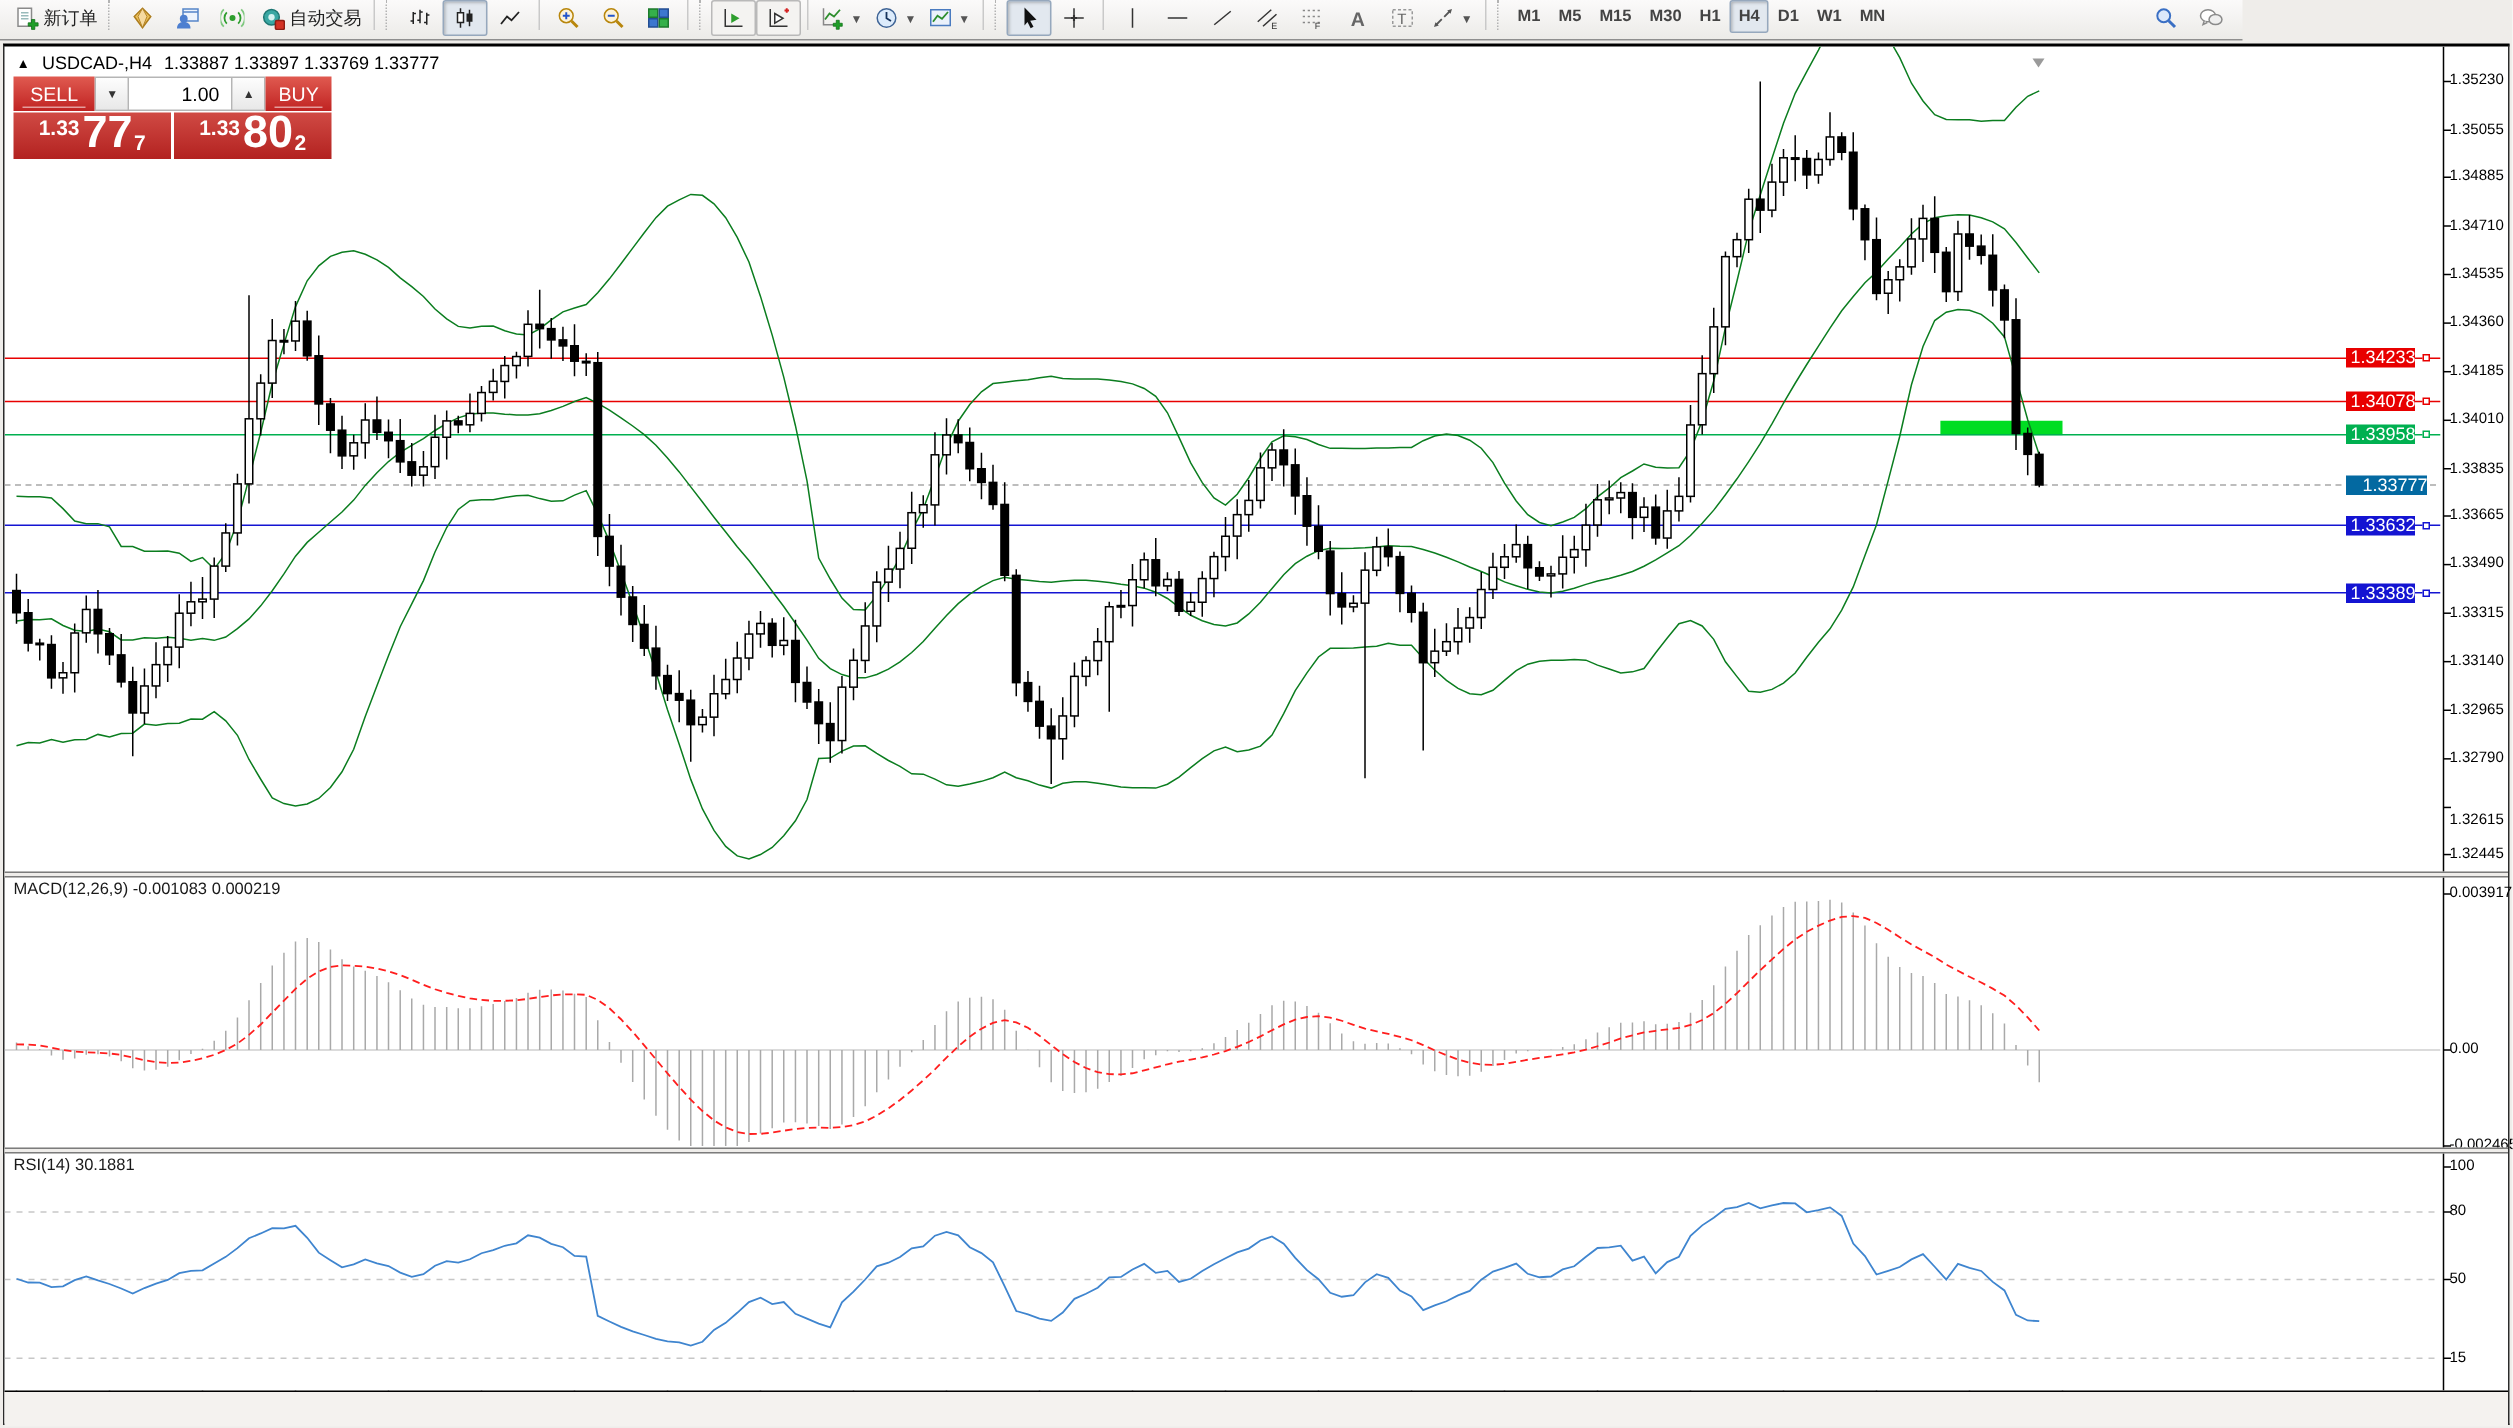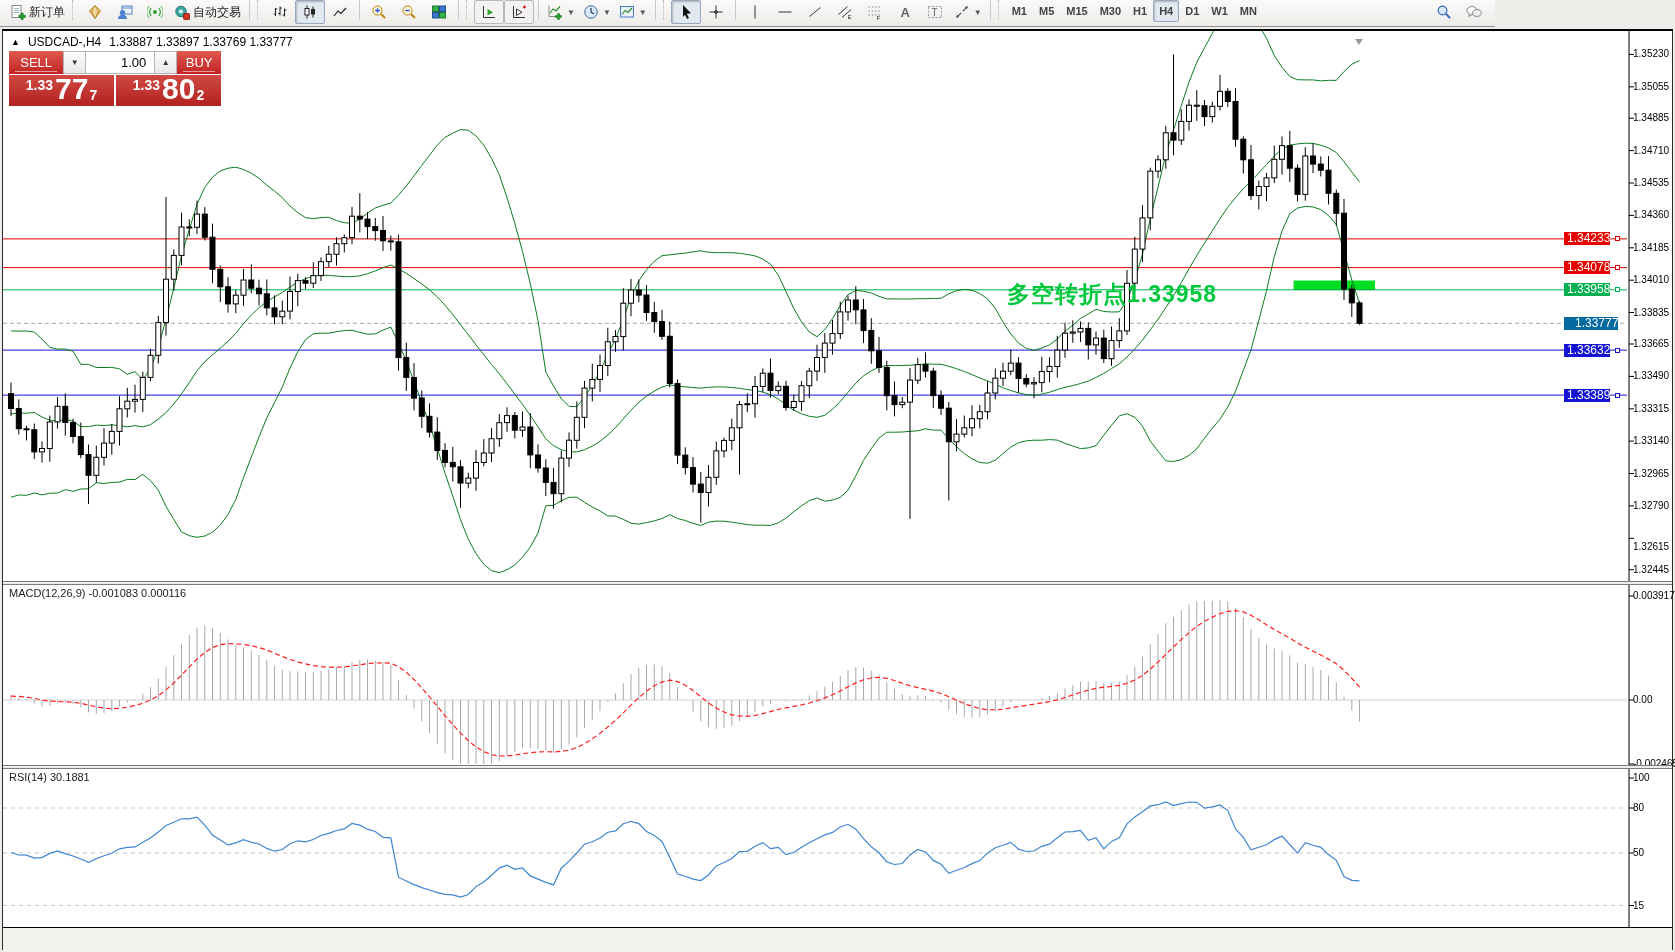--- a/index.html
+++ b/index.html
@@ -552,27 +552,26 @@
       <line x1="1186" y1="896" x2="1186" y2="901" stroke="#000"></line>
       <line x1="1248" y1="896" x2="1248" y2="901" stroke="#000"></line>
       <line x1="1310" y1="896" x2="1310" y2="901" stroke="#000"></line>
       <line x1="1372" y1="896" x2="1372" y2="901" stroke="#000"></line>
     </svg>
 
   <div class="sep" style="top:550px"></div>
   <div class="sep" style="top:734px"></div>
 
   <div class="ind-label" style="left:6px;top:556px">
-    <span>MACD(12,26,9)</span> <span>-0.001083 0.000116</span>
+    <span>MACD(12,26,9)</span> <span>-0.001083 0.000219</span>
   </div>
   <div class="ind-label" style="left:6px;top:740px">
     <span>RSI(14)</span> <span>30.1881</span>
   </div>
 
-  <div class="annotation" id="annot" style="color: rgb(0, 200, 60); left: 1004px; top: 248px;">多空转折点1.33958</div>
   <div class="shift-marker" style="left:1352px;top:8px"></div>
   <div class="timestrip"></div>
   <div id="labels">
       <div class="axis-label" style="top: 17.4px;">1.35230</div>
       <div class="axis-label" style="top: 49.8px;">1.35055</div>
       <div class="axis-label" style="top: 81.2px;">1.34885</div>
       <div class="axis-label" style="top: 113.6px;">1.34710</div>
       <div class="axis-label" style="top: 146px;">1.34535</div>
       <div class="axis-label" style="top: 178.4px;">1.34360</div>
       <div class="axis-label" style="top: 210.8px;">1.34185</div>

